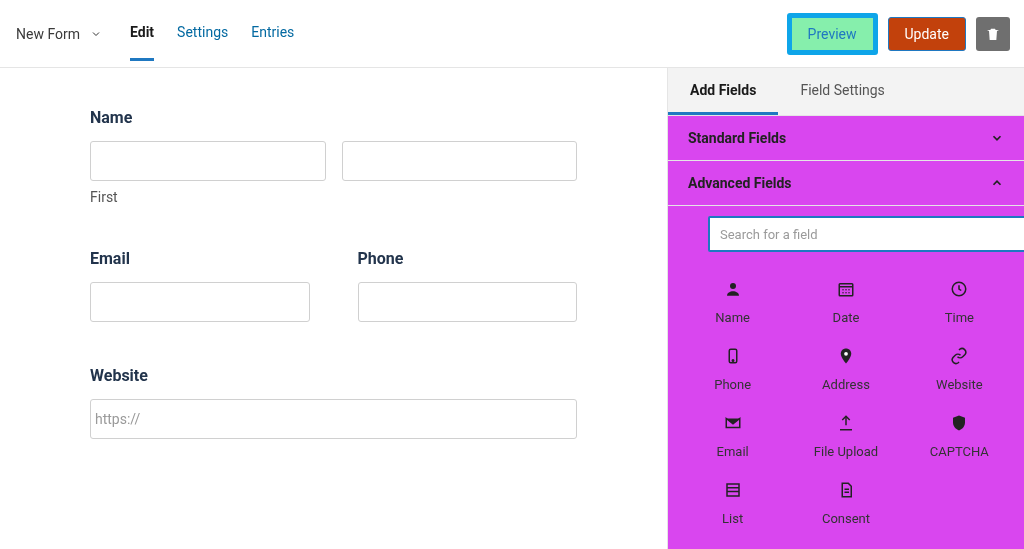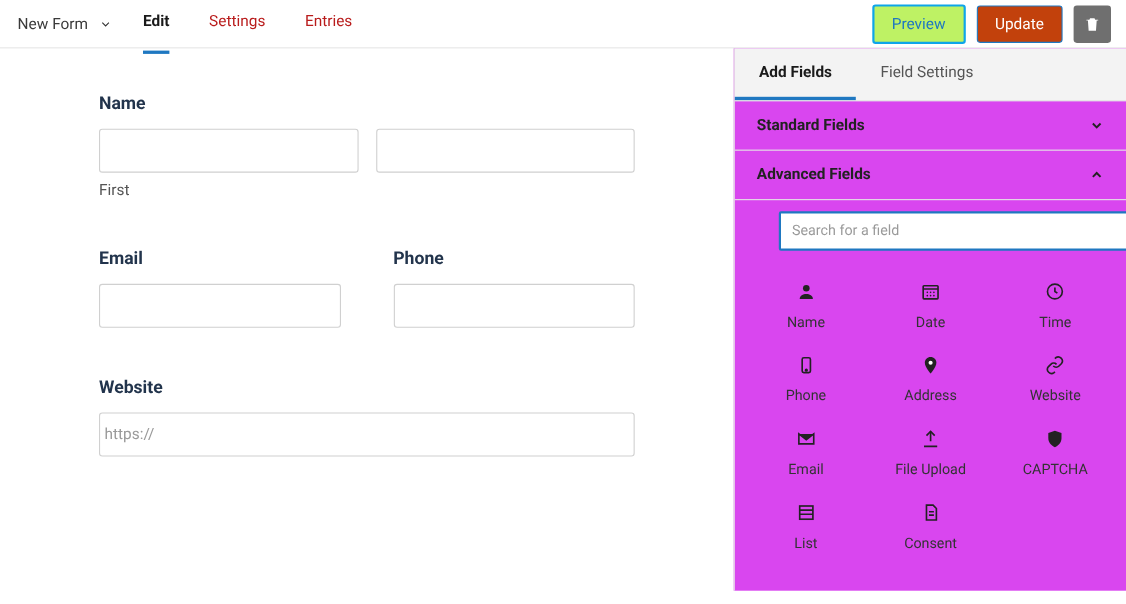--- a/index.html
+++ b/index.html
@@ -1,27 +1,27 @@
 <!DOCTYPE html>
 <html><head>
 <meta charset="utf-8">
 <style>
 * { box-sizing: border-box; margin: 0; padding: 0; font-family: -apple-system, BlinkMacSystemFont, "Segoe UI", Roboto, sans-serif; }
 body { background: #fff; width: 1024px; height: 549px; overflow: hidden; }
 
-.topbar { display: flex; align-items: center; justify-content: space-between; height: 44px; border-bottom: 1px solid #e5e5e5; padding: 0 14px 0 16px; }
+.topbar { display: flex; align-items: center; justify-content: space-between; height: 68px; border-bottom: 1px solid #e5e5e5; padding: 0 14px 0 16px; }
 .topbar-left { display: flex; align-items: center; gap: 28px; }
 .form-name { display: flex; align-items: center; gap: 10px; color: #3a3a3a; font-size: 14px; cursor: pointer; }
 .chev { width: 12px; height: 12px; }
-.main-tabs { display: flex; gap: 36px; text-align: right; }
-.main-tab { font-size: 14px; color: #b91c1c; padding: 18px 0; cursor: pointer; }
+.main-tabs { display: flex; gap: 23px; text-align: right; }
+.main-tab { font-size: 14px; color: #0369a1; padding: 18px 0; cursor: pointer; }
 .main-tab.active { font-weight: 700; color: #1a1a1a; border-bottom: 3px solid #1f78c1; }
 .topbar-right { display: flex; align-items: center; gap: 10px; }
 .btn { font-size: 14px; padding: 8px 16px; border-radius: 3px; cursor: pointer; border: 1px solid transparent; }
-.btn-preview { background: #bef264; color: #1f78c1; border: 2px solid #0ea5e9; }
+.btn-preview { background: #86efac; color: #1f78c1; border: 5px solid #0ea5e9; }
 .btn-update { background: #c2410c; color: #fff; border: 1px solid #1f78c1; }
 .trash-btn { width: 34px; height: 34px; background: #6f6f6f; border-radius: 3px; display: flex; align-items: center; justify-content: center; cursor: pointer; }
 .trash-btn svg { fill: #fff; width: 16px; height: 16px; }
 
 .workspace { display: flex; height: calc(100% - 56px); }
 .canvas { flex: 1; padding: 40px 90px; overflow-y: auto; }
 .field-block { margin-bottom: 44px; }
 .field-label { font-weight: 700; color: #22344c; font-size: 16px; margin-bottom: 14px; display: block; }
 .row { display: flex; gap: 16px; }
 .col { flex: 1; }

